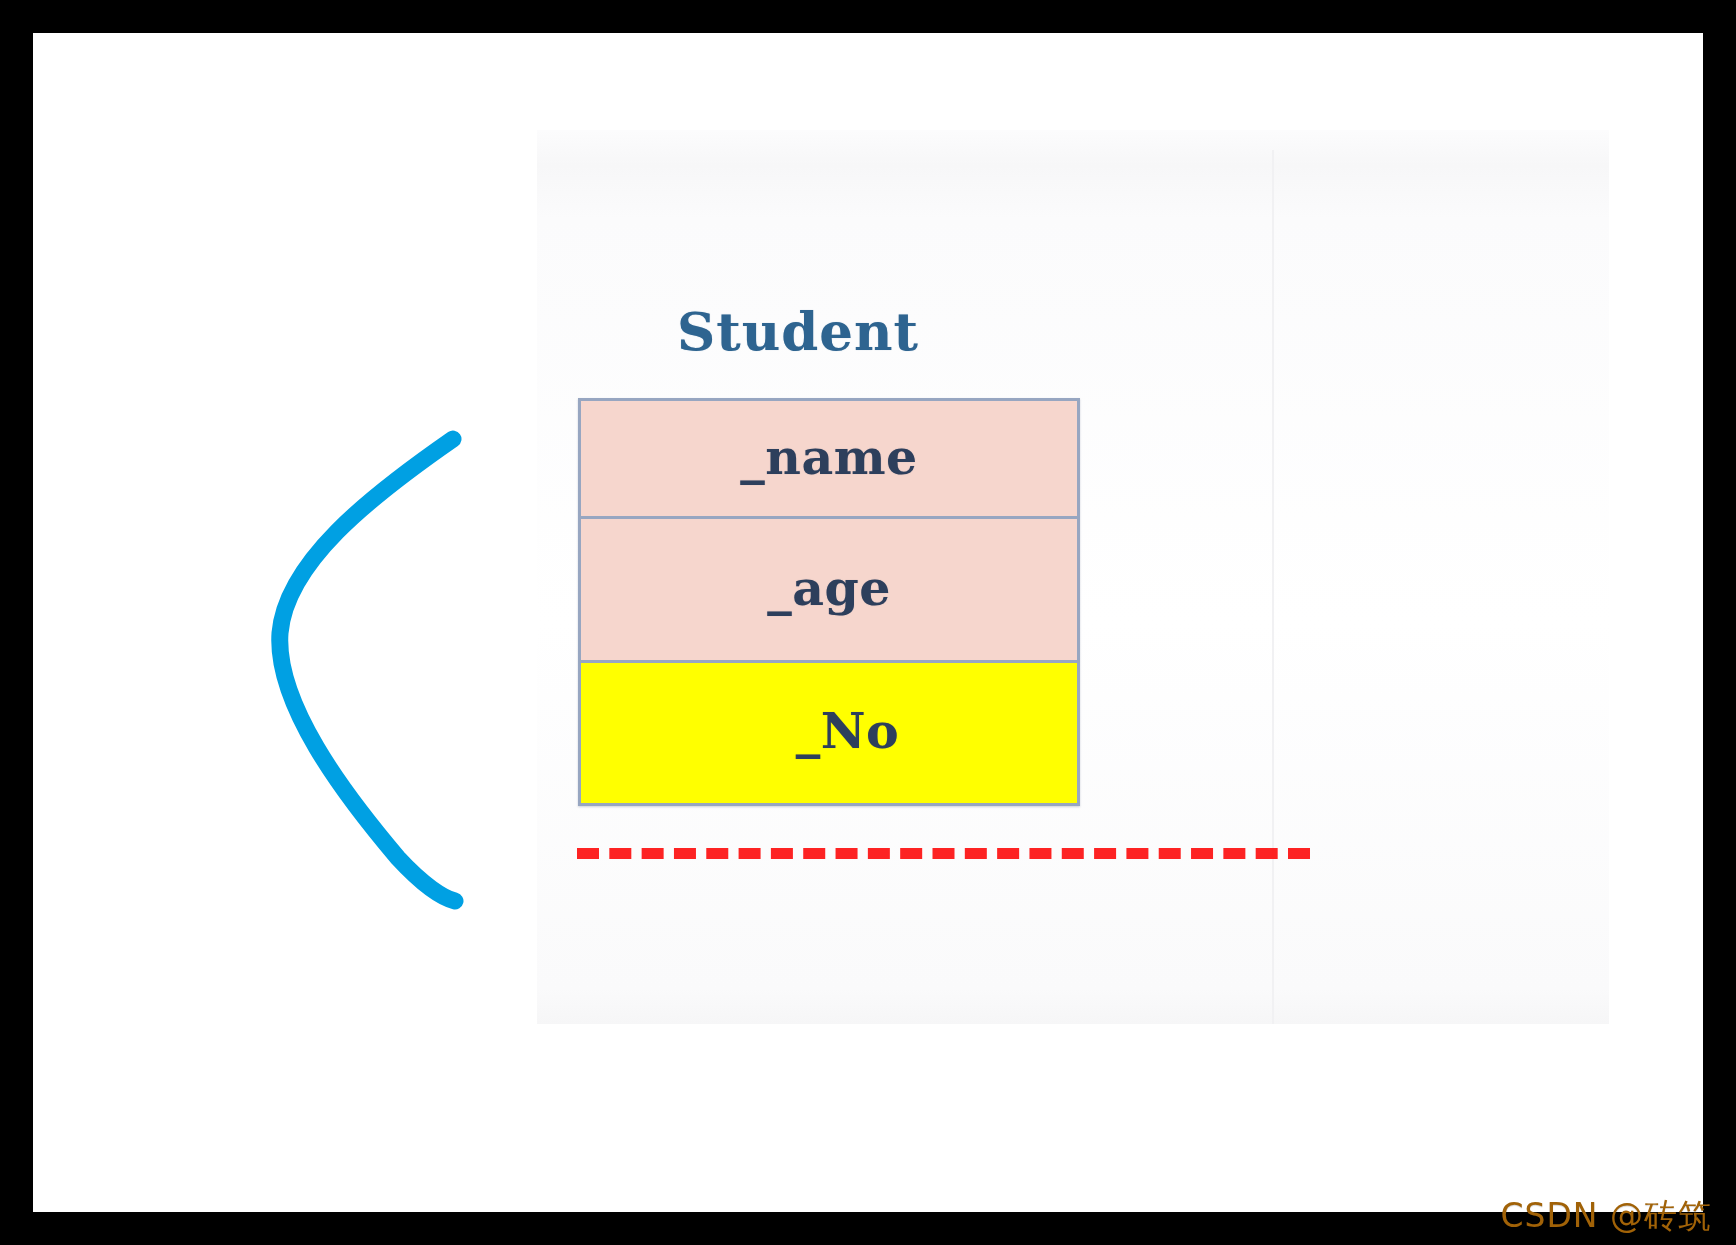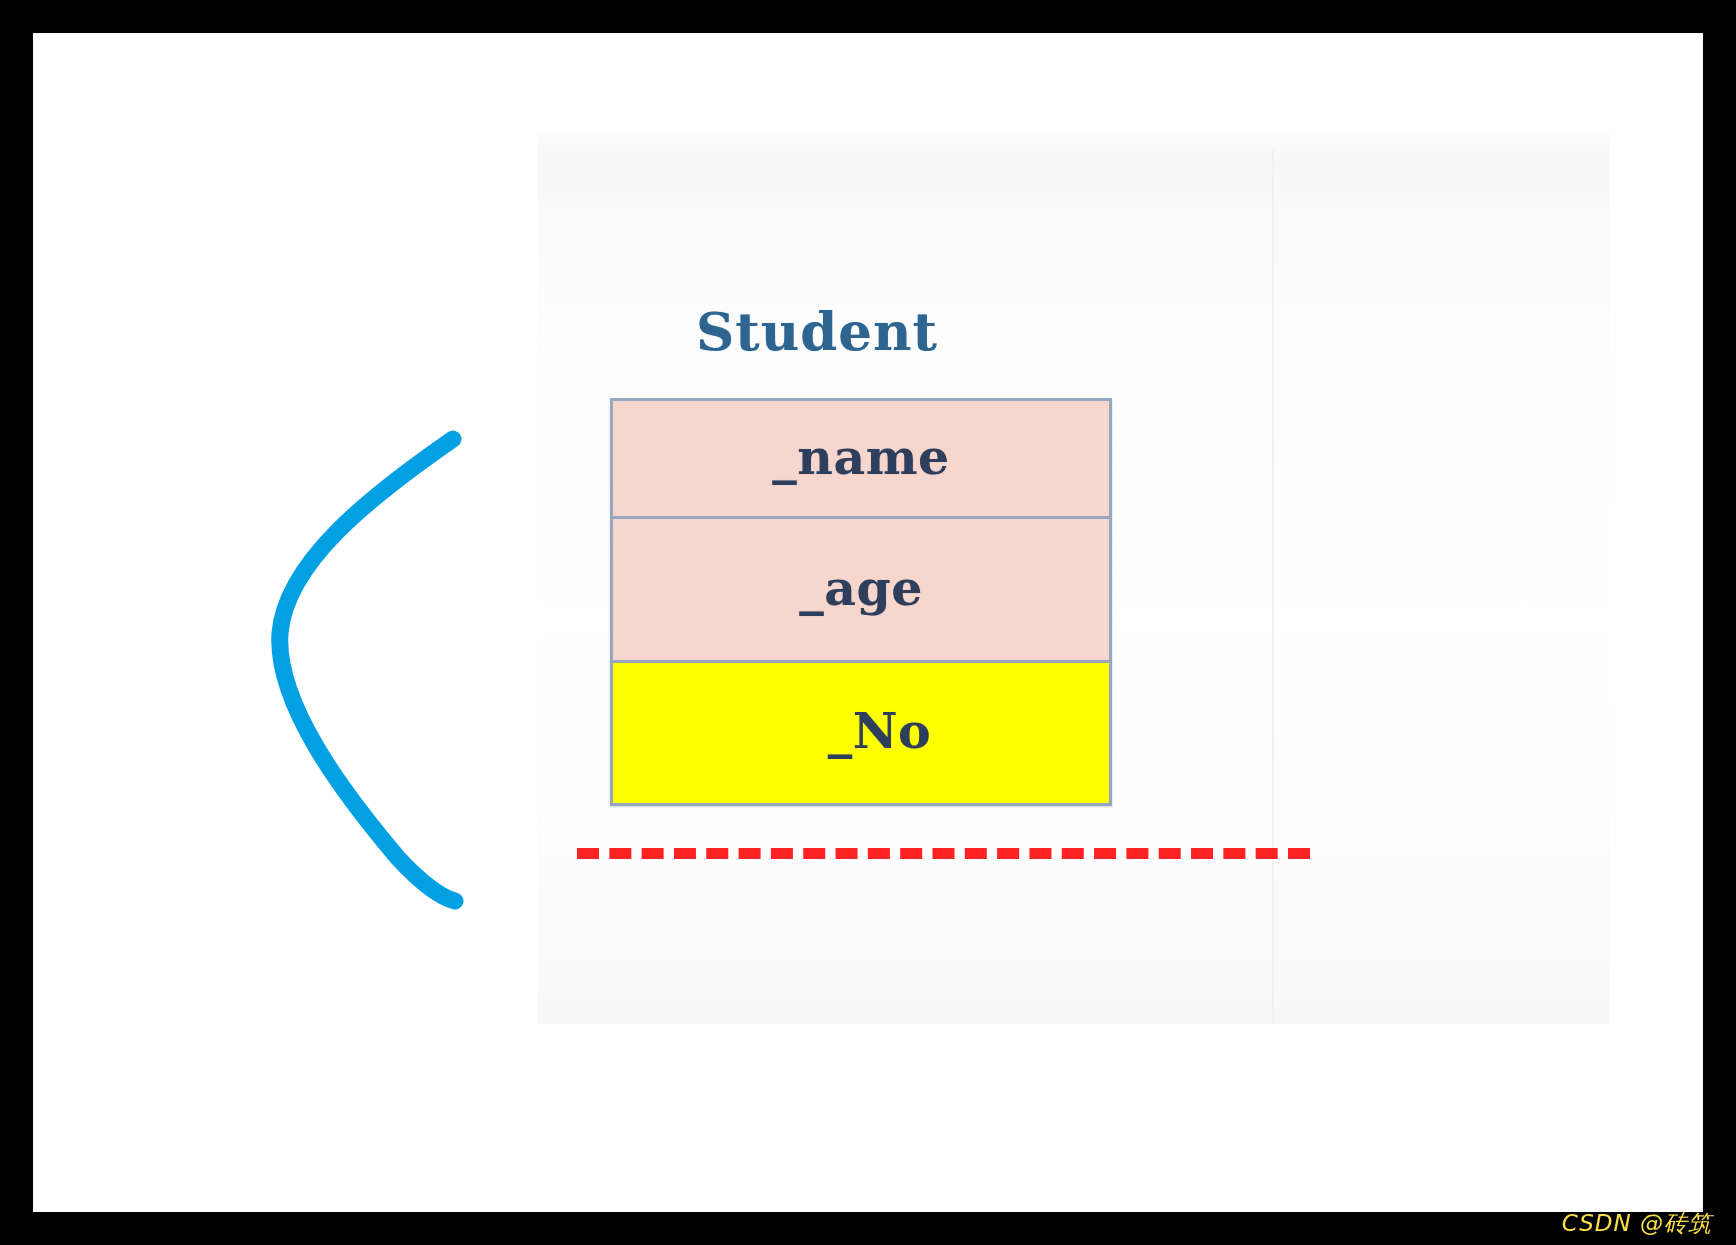--- a/index.html
+++ b/index.html
@@ -44,21 +44,21 @@
     left: 735px;
     top: 20px;
     width: 2px;
     height: 874px;
     background: #f1f1f3;
   }
 
   
   #uml {
     position: absolute;
-    left: 534px;
+    left: 515px;
     top: 269px;
     width: 500px;
     height: 741px;
   }
 
   #uml-title {
     position: absolute;
     left: 0;
     top: 0;
     width: 500px;
@@ -74,21 +74,20 @@
   }
 
   #uml-table {
     position: absolute;
     left: 30px;
     top: 96px;
     width: 502px;
     border: 3px solid #97a6c1;
     box-sizing: border-box;
     box-shadow: 0 1px 2px rgba(120,130,155,0.35);
-    margin-left: 13px;
   }
 
   .uml-row {
     position: relative;
     height: 118px;
     box-sizing: border-box;
     display: flex;
     align-items: center;
     justify-content: center;
     font-family: "DejaVu Serif", "Liberation Serif", serif;
@@ -141,26 +140,25 @@
     height: 520px;
     pointer-events: none;
   }
 
   
   #watermark {
     position: absolute;
     right: 24px;
     bottom: 6px;
     font-family: "DejaVu Sans", "Liberation Sans", sans-serif;
-    font-size: 23px;
-    color: #fde047;
+    font-size: 33px;
+    color: #a16207;
     letter-spacing: 1px;
     text-shadow: 0 1px 1px rgba(0,0,0,0.18);
     white-space: nowrap;
-    font-style: italic;
   }
 </style>
 </head>
 <body>
 
 <div id="stage">
 
   <div id="page">
 
     <div id="panel">

